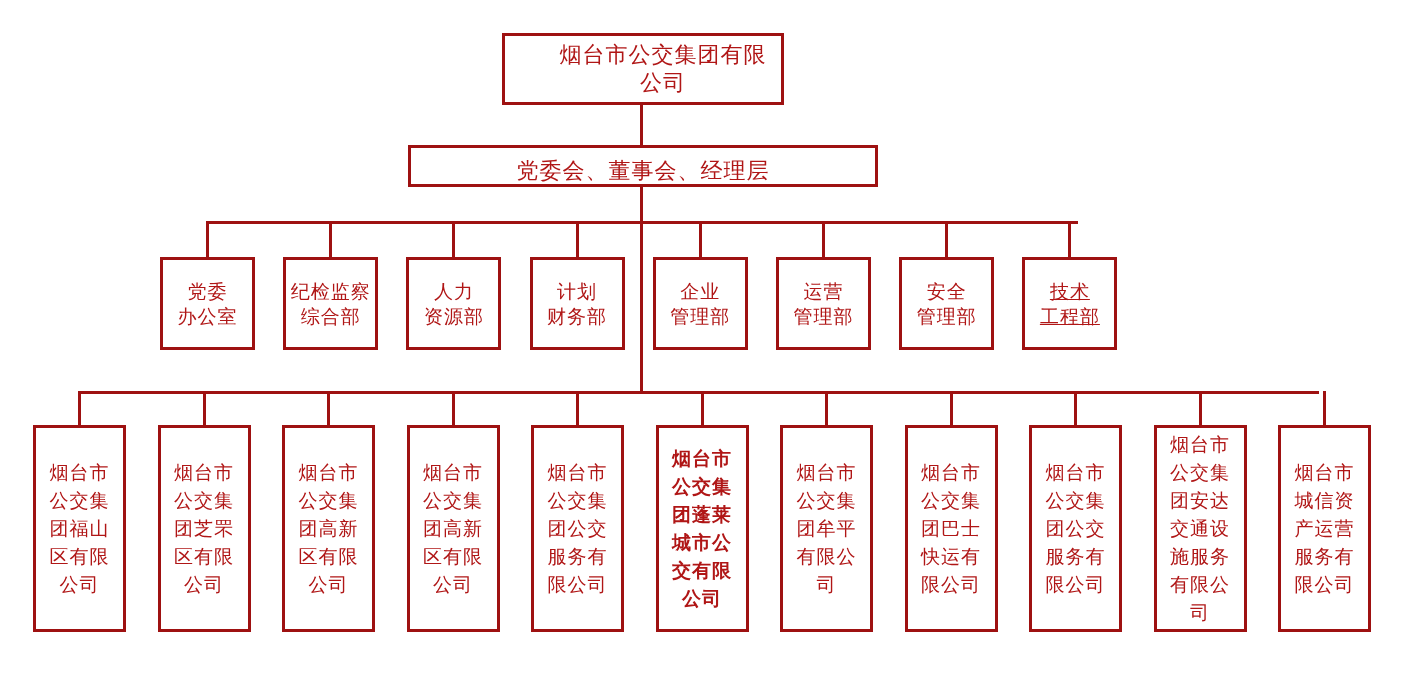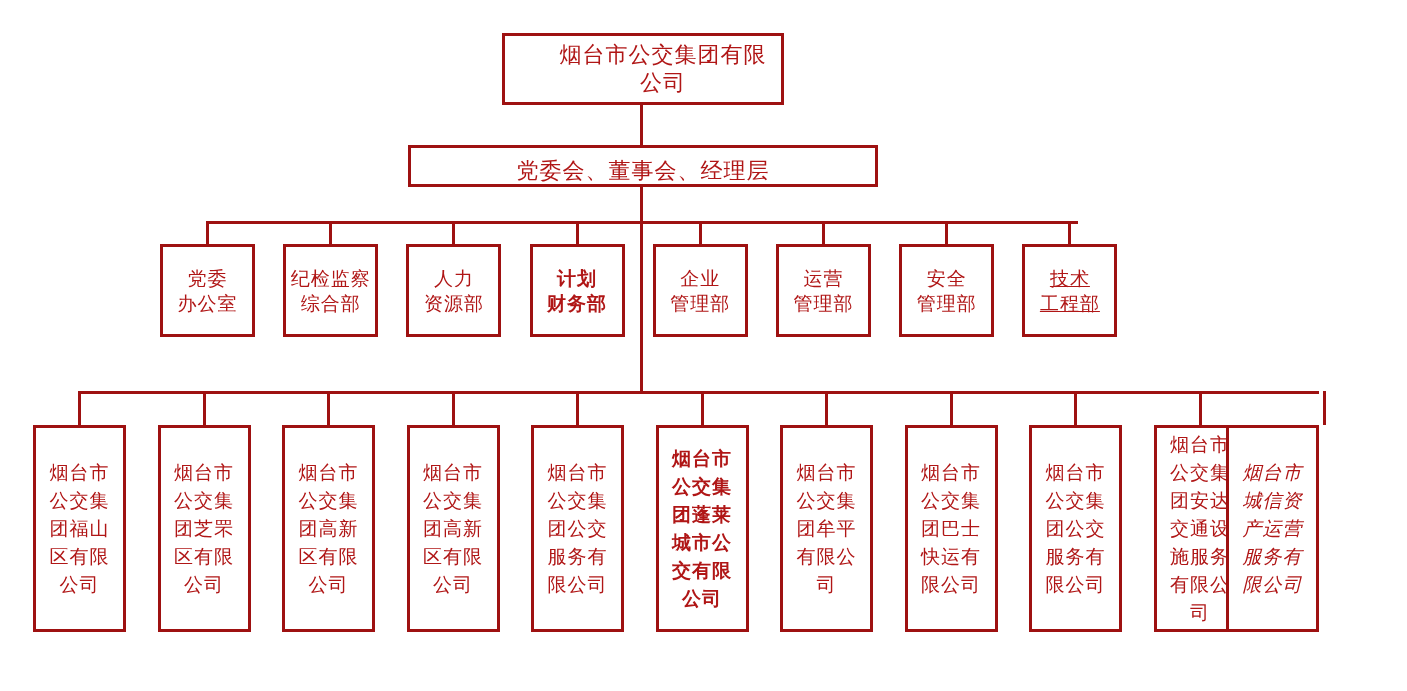--- a/index.html
+++ b/index.html
@@ -55,21 +55,21 @@
     top: 145px;
     width: 470px;
     height: 42px;
     align-items: flex-end;
   }
   #node-board .label {
     font-size: 22px;
     line-height: 26px;
   }
   .dept {
-    top: 244px;
+    top: 257px;
     width: 95px;
     height: 93px;
   }
   .dept .label {
     font-size: 19px;
     line-height: 25px;
   }
   .sub {
     top: 425px;
     width: 93px;
@@ -163,21 +163,21 @@
 办公室</span>
       </div>
       <div class="node dept" style="left: 283.2px;">
         <span class="label" style="white-space: pre-line;">纪检监察
 综合部</span>
       </div>
       <div class="node dept" style="left: 406.4px;">
         <span class="label" style="white-space: pre-line;">人力
 资源部</span>
       </div>
-      <div class="node dept" style="left: 529.6px; font-weight: bold;">
+      <div class="node dept" style="left: 529.6px;">
         <span class="label" style="white-space: pre-line;">计划
 财务部</span>
       </div>
       <div class="node dept" style="left: 652.8px;">
         <span class="label" style="white-space: pre-line;">企业
 管理部</span>
       </div>
       <div class="node dept" style="left: 776px;">
         <span class="label" style="white-space: pre-line;">运营
 管理部</span>
@@ -216,18 +216,18 @@
       </div>
       <div class="node sub" style="left: 904.5px;">
         <span class="label">烟台市公交集团巴士快运有限公司</span>
       </div>
       <div class="node sub" style="left: 1029px;">
         <span class="label">烟台市公交集团公交服务有限公司</span>
       </div>
       <div class="node sub" style="left: 1153.5px;">
         <span class="label">烟台市公交集团安达交通设施服务有限公司</span>
       </div>
-      <div class="node sub" style="left: 1226px; font-style: italic;">
+      <div class="node sub" style="left: 1278px;">
         <span class="label">烟台市城信资产运营服务有限公司</span>
       </div>
     </div>
 
 </div>
 
 </body></html>

